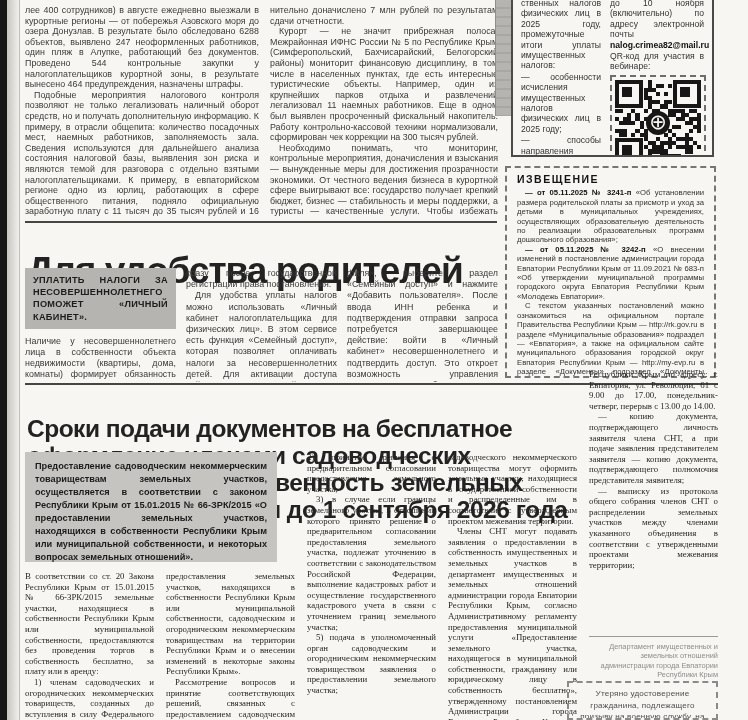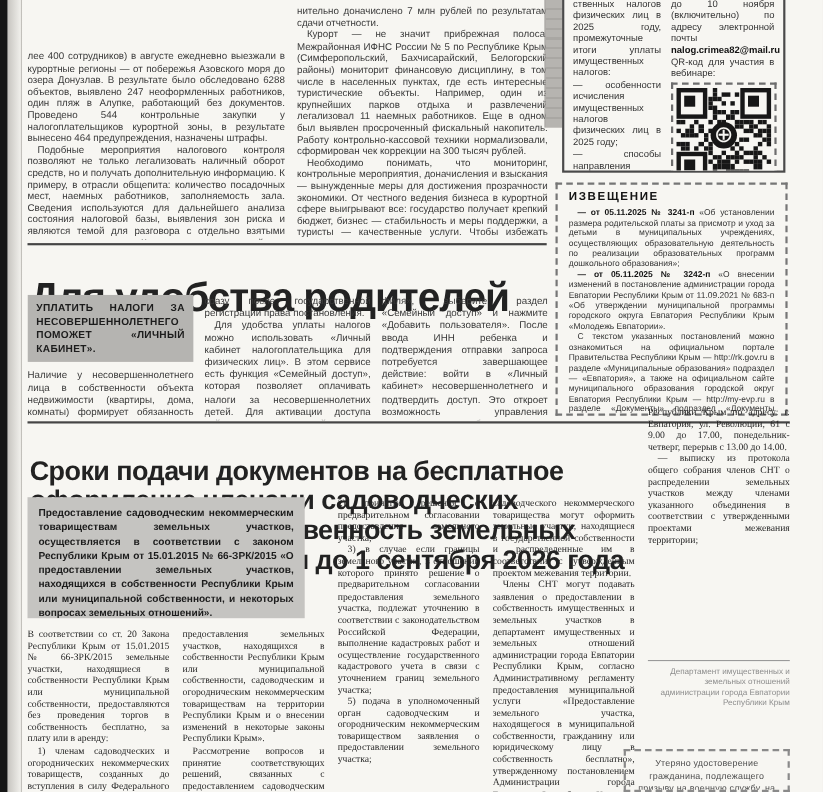--- a/index.html
+++ b/index.html
@@ -15,21 +15,21 @@
   p{margin:0;}
   .sans p{text-align:justify;text-indent:9px;}
   .sans p.first{text-indent:0;}
   .serif{font-family:"Liberation Serif","DejaVu Serif",serif;color:#262626;}
   .serif p{text-align:justify;text-indent:9px;}
   .serif p.first{text-indent:0;}
 
   
   .top-article{position:absolute;left:25px;top:5px;width:473px;height:213px;
         display:flex;gap:11px;overflow:hidden;font-size:8.9px;line-height:10.6px;color:#3a3a3a;}
-  .top-article .col1{width:234px;margin-top:41px;}
+  .top-article .col1{width:234px;}
   .top-article .col2{width:228px;}
 
   .rule-1{position:absolute;left:25px;top:221px;width:472px;height:2px;background:#454545;}
   .rule-2{position:absolute;left:25px;top:383px;width:693px;height:2px;background:#454545;}
 
   
   .h1{position:absolute;left:27px;top:226px;width:472px;font-size:37px;line-height:40px;
         font-weight:bold;letter-spacing:-1px;color:#222;}
   .fam-cols{position:absolute;left:25px;top:268px;width:474px;height:114px;display:flex;gap:10px;
         overflow:hidden;font-size:8.9px;line-height:11.2px;color:#3a3a3a;}
@@ -77,21 +77,21 @@
   .lead-box2{position:absolute;left:25px;top:452px;width:252px;height:110px;box-sizing:border-box;
         background:#c5c4c1;color:#1c1c1c;padding:8px 10px;font-weight:bold;font-size:9.2px;
         line-height:13px;text-align:justify;overflow:hidden;}
   .bcol{position:absolute;width:129px;overflow:hidden;font-size:8.8px;line-height:10.6px;}
   .bcol.c1{left:25px;top:571px;height:149px;}
   .bcol.c2{left:166px;top:571px;height:149px;}
   .bcol.c3{left:307px;top:452px;height:268px;}
   .bcol.c4{left:448px;top:452px;height:268px;}
   .bcol.c5{left:589px;top:369px;height:221px;}
 
-  .credit{position:absolute;left:589px;top:600px;width:129px;}
+  .credit{position:absolute;left:589px;top:636px;width:129px;}
   .credit-rule{height:1px;background:#9a9a9a;margin-bottom:5px;}
   .credit p{font-size:7.4px;line-height:9.3px;color:#8d8d8d;text-align:right;}
 
   .lost-box{position:absolute;left:567px;top:681px;width:151px;height:39px;box-sizing:border-box;
         border:2px dashed #8a8a8a;padding:5px 8px;overflow:hidden;}
   .lost-box p{font-size:8.1px;line-height:11.5px;color:#4e4e4e;text-align:center;letter-spacing:.2px;}
 </style>
 </head>
 <body>
 
@@ -295,20 +295,21 @@
     <p>5) подача в уполномоченный орган садоводческим и огородническим некоммерческим товариществом заявления о предоставлении земельного участка;</p>
 
   </div>
   <div class="bcol c4 serif">
     <p class="first">садоводческого некоммерческого товарищества могут оформить земельные участки, находящиеся в государственной собственности и распределенные им в соответствии с утвержденным проектом межевания территории.</p>
     <p>Члены СНТ могут подавать заявления о предоставлении в собственность имущественных и земельных участков в департамент имущественных и земельных отношений администрации города Евпатории Республики Крым, согласно Административному регламенту предоставления муниципальной услуги «Предоставление земельного участка, находящегося в муниципальной собственности, гражданину или юридическому лицу в собственность бесплатно», утвержденному постановлением Администрации города Евпатории Республики Крым от 02.04.2025 № 880-п.</p>
 
   </div>
   <div class="bcol c5 serif">
     <p class="first">Республики Крым по адресу: г. Евпатория, ул. Революции, 61 с 9.00 до 17.00, понедельник-четверг, перерыв с 13.00 до 14.00.</p>
+    <p>— копию документа, подтверждающего личность заявителя члена СНТ, а при подаче заявления представителем заявителя — копию документа, подтверждающего полномочия представителя заявителя;</p>
     <p>— выписку из протокола общего собрания членов СНТ о распределении земельных участков между членами указанного объединения в соответствии с утвержденными проектами межевания территории;</p>
 
   </div>
 
   <div class="credit">
     <div class="credit-rule"></div>
     <p>Департамент имущественных и земельных отношений администрации города Евпатории Республики Крым</p>
   </div>
 
   <div class="lost-box">

